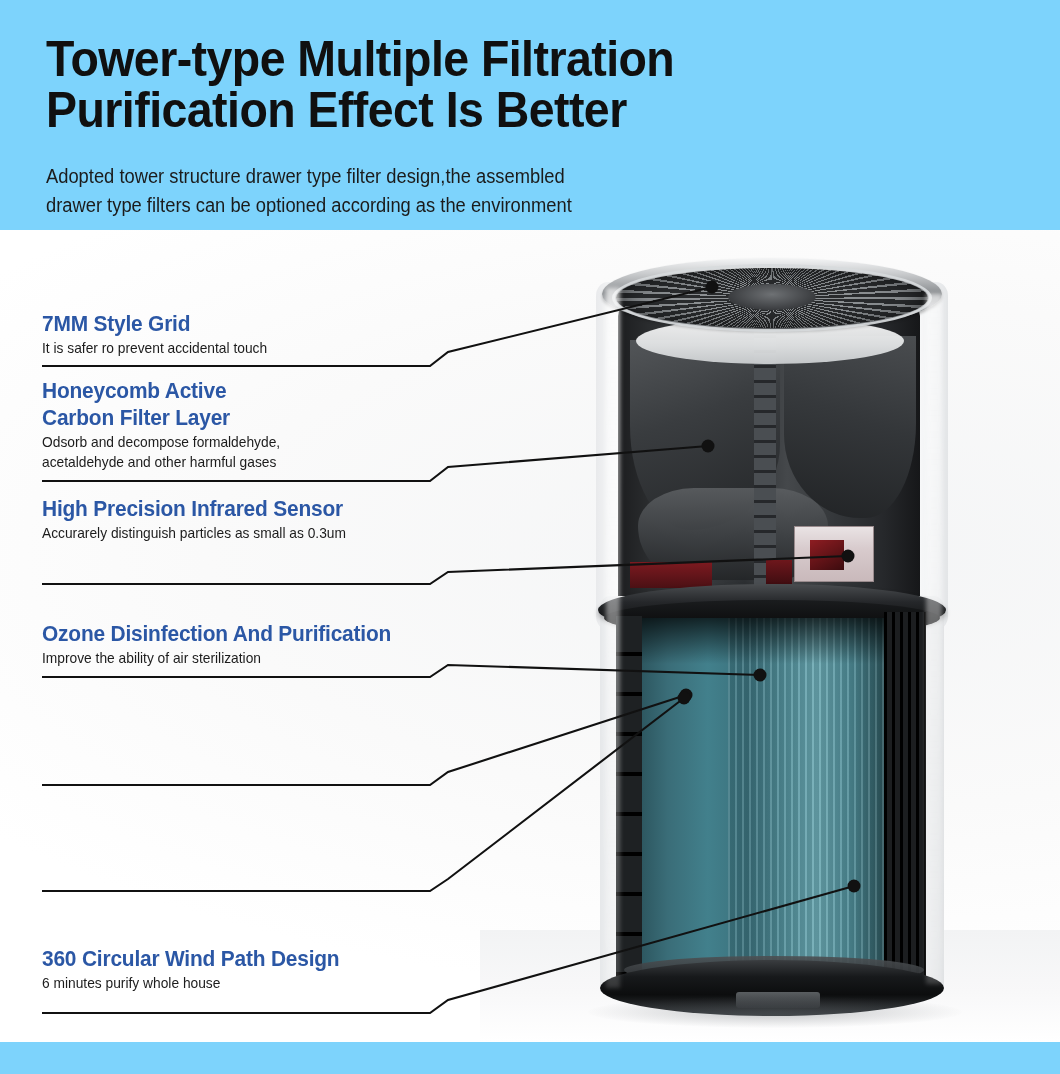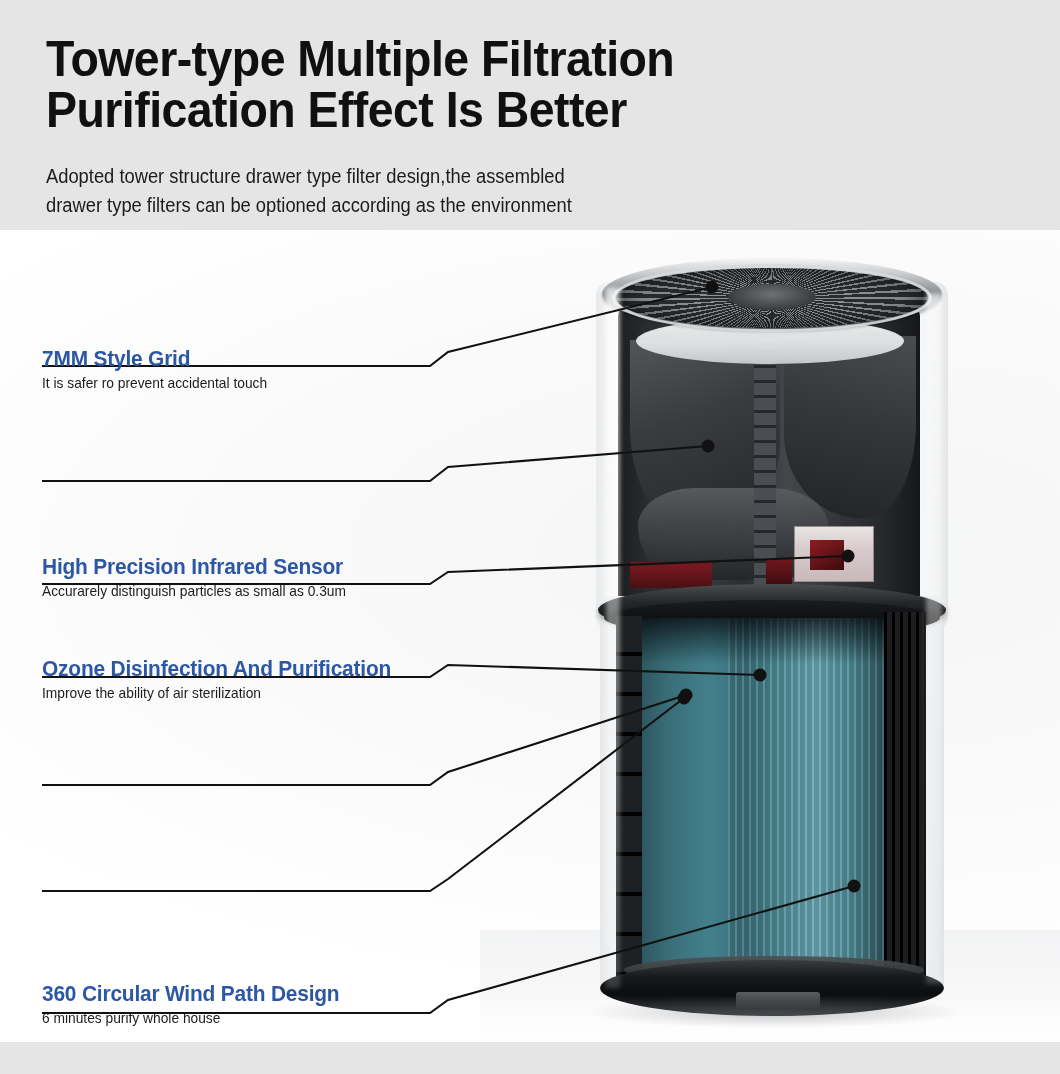--- a/index.html
+++ b/index.html
@@ -1,21 +1,21 @@
 <!DOCTYPE html>
 <html><head>
 <meta charset="utf-8">
 <style>
   html,body{margin:0;padding:0;background:#ffffff;}
   body{
     width:1060px;height:1074px;position:relative;overflow:hidden;
     font-family:"Liberation Sans","DejaVu Sans",sans-serif;
     -webkit-font-smoothing:antialiased;
   }
-  .stage{position:absolute;inset:0;background:#e5e5e5;}
+  .stage{position:absolute;inset:0;background:#7dd3fc;}
 
   
   .bg-panel{
     position:absolute;left:0;top:230px;width:1060px;height:812px;
     background:
       radial-gradient(130% 70% at 78% 40%, #f4f5f6 0%, #fafafa 45%, #ffffff 78%);
   }
   .bg-floor{
     position:absolute;left:480px;top:930px;width:580px;height:112px;
     background:linear-gradient(180deg,#f2f3f4 0%,#f8f8f9 55%,#ffffff 100%);
@@ -30,21 +30,21 @@
     white-space:pre-line;
   }
   .subtitle{
     position:absolute;left:46px;top:162px;width:760px;
     font-size:19.5px;line-height:29px;color:#1b1b1b;
     transform:scaleX(.94);transform-origin:left top;
     white-space:pre-line;
   }
 
   
-  .feature{position:absolute;left:42px;margin-top:35px;}
+  .feature{position:absolute;left:42px;}
   .f-title{
     font-weight:bold;color:#2b57a5;
     font-size:22px;line-height:27px;letter-spacing:-0.2px;
     transform:scaleX(.95);transform-origin:left top;
     white-space:pre-line;
   }
   .f-desc{
     color:#1c1c1c;font-size:14.5px;line-height:19.5px;margin-top:2px;
     transform:scaleX(.95);transform-origin:left top;
     white-space:pre-line;
@@ -287,22 +287,28 @@
       <circle cx="684" cy="698" r="6.5"></circle>
       <circle cx="854" cy="886" r="6.5"></circle>
     </g>
   </svg>
 
   <div class="feature" style="top:310px">
     <div class="f-title">7MM Style Grid</div>
     <div class="f-desc">It is safer ro prevent accidental touch</div>
   </div>
 
-
-  <div class="feature" style="top:518px">
+  <div class="feature" style="top:377px">
+    <div class="f-title">Honeycomb Active
+Carbon Filter Layer</div>
+    <div class="f-desc">Odsorb and decompose formaldehyde,
+acetaldehyde and other harmful gases</div>
+  </div>
+
+  <div class="feature" style="top:495px">
     <div class="f-title">High Precision Infrared Sensor</div>
     <div class="f-desc">Accurarely distinguish particles as small as 0.3um</div>
   </div>
 
   <div class="feature" style="top:620px">
     <div class="f-title">Ozone Disinfection And Purification</div>
     <div class="f-desc">Improve the ability of air sterilization</div>
   </div>
 
 

